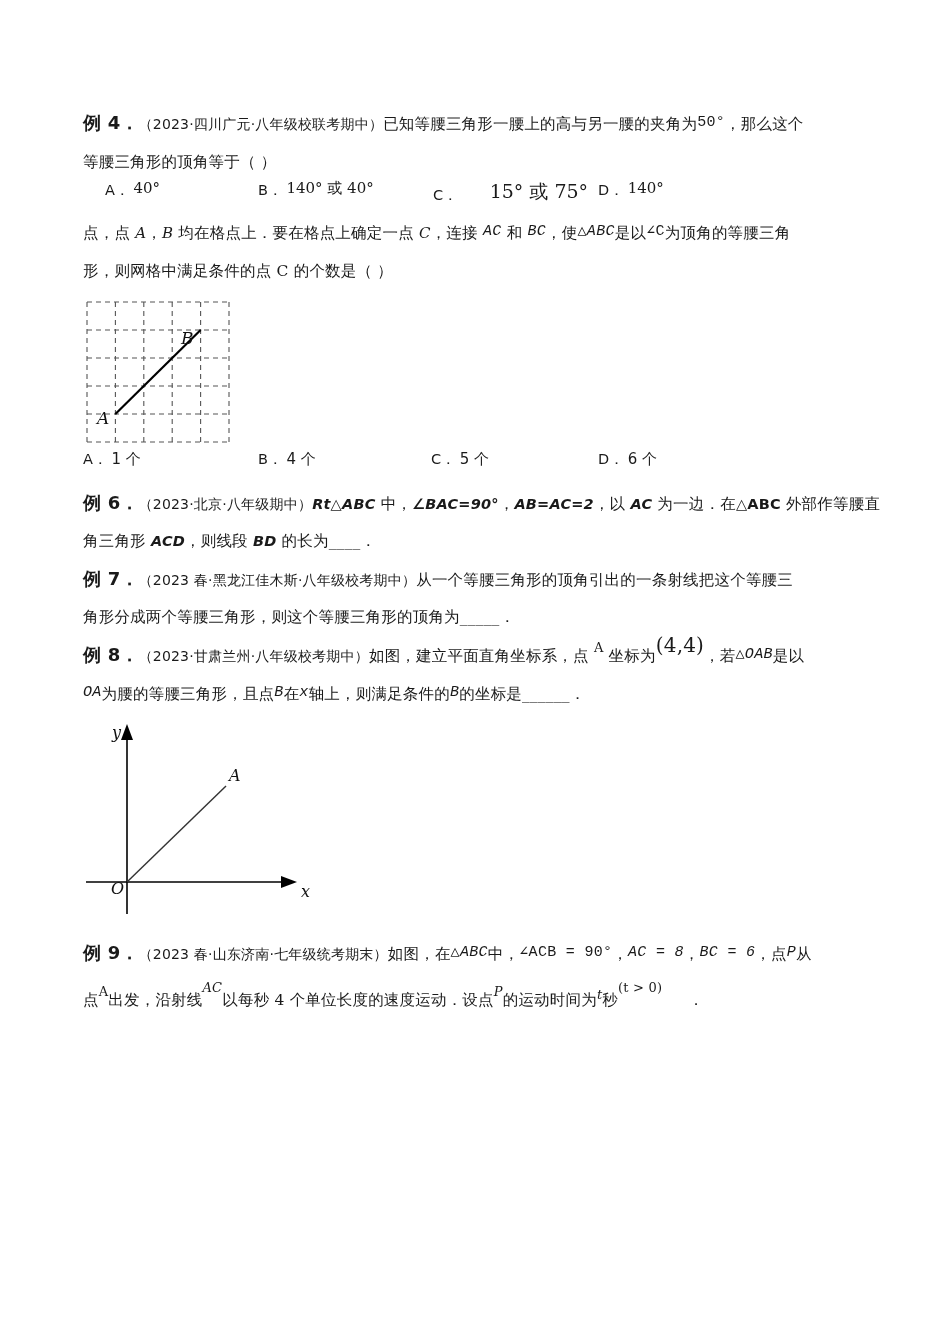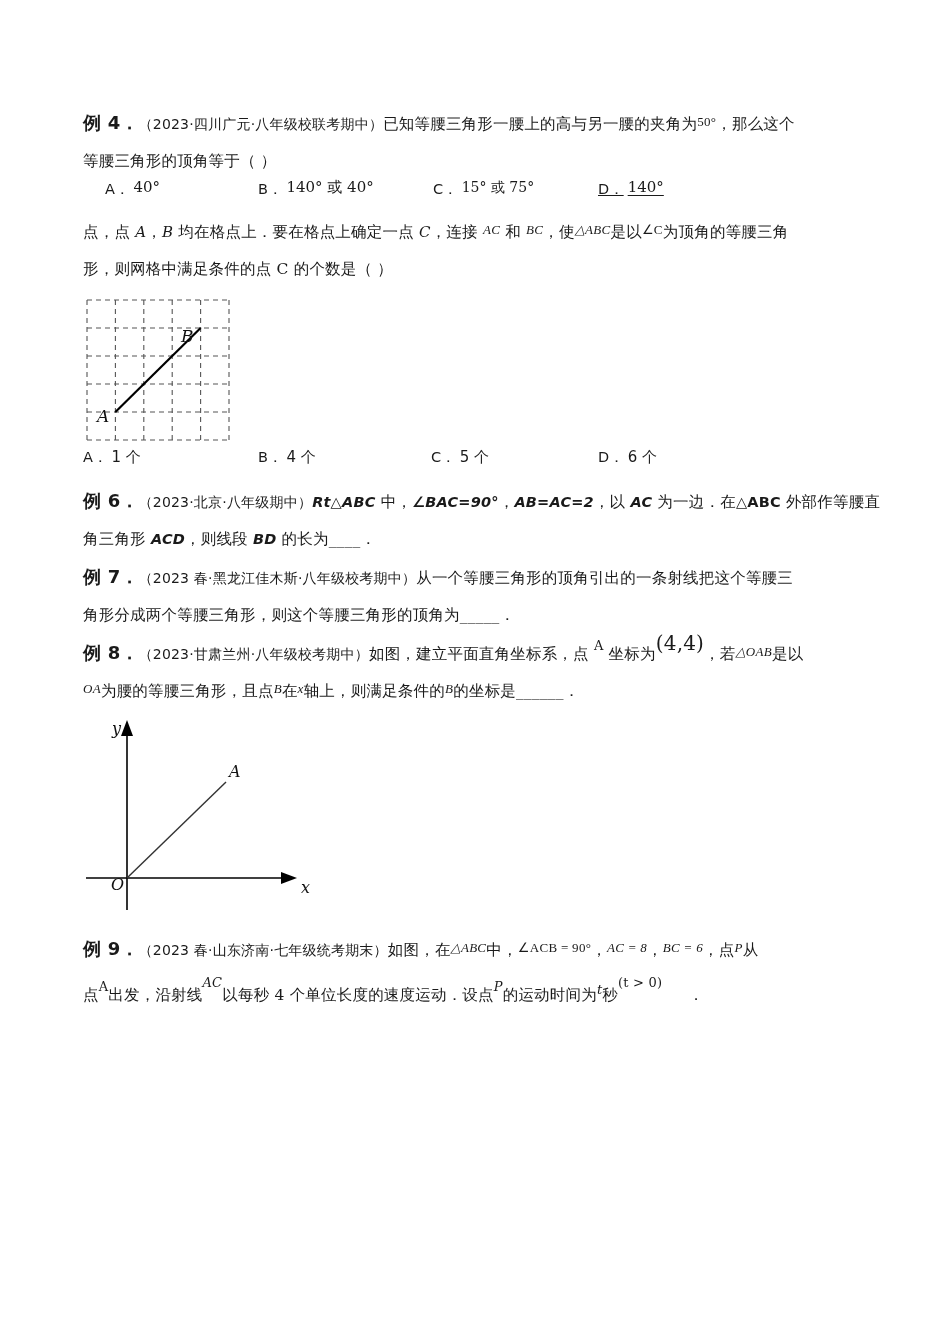--- a/index.html
+++ b/index.html
@@ -50,23 +50,23 @@
     font-family: "DejaVu Serif", "Liberation Serif", serif;
     font-size: 15.5px;
   }
   .mi {
     font-family: "DejaVu Serif", "Liberation Serif", serif;
     font-style: italic;
     font-size: 15px;
   }
   
   .fml {
-    font-family: Liberation Serif, serif;
-    font-style: italic;
-    font-size: 13px;
+    font-family: Liberation Mono, monospace;
+    font-style: italic;
+    font-size: 15px;
     position: relative;
     top: -3px;
     white-space: nowrap;
     letter-spacing: 0.3px;
   }
   .fml.up { font-style: normal; }
   .supfml {
     font-family: "DejaVu Serif", "Liberation Serif", serif;
     font-size: 13px;
     position: relative;
@@ -160,23 +160,23 @@
       <span class="cn">等腰三角形的顶角等于（      ）</span>
     </div>
     <div class="options">
       <div class="opt" style="left:0px;margin-left:22px;">
         <span class="optkey">A．</span><span class="optval">40°</span>
       </div>
       <div class="opt" style="left:175px;text-align:center;">
         <span class="optkey">B．</span><span class="optval">140° 或 40°</span>
       </div>
       <div class="opt" style="left:350px;">
-        <span class="optkey">C．</span><span class="optval" style="font-size:14px;">15° 或 75°</span>
-      </div>
-      <div class="opt" style="left:515px;text-decoration:underline;">
+        <span class="optkey">C．</span><span class="optval" style="font-size:19px;margin-left:28px;">15° 或 75°</span>
+      </div>
+      <div class="opt" style="left:515px;">
         <span class="optkey">D．</span><span class="optval">140°</span>
       </div>
     </div>
   </div>
 
   <div class="qblock">
     <div class="line">
       <span class="cn">点，点 </span><span class="mi">A</span><span class="cn">，</span><span class="mi">B</span><span class="cn"> 均在格点上．要在格点上确定一点 </span><span class="mi">C</span><span class="cn">，连接 </span><span class="fml">AC</span><span class="cn"> 和 </span><span class="fml">BC</span><span class="cn">，使</span><span class="fml">△ABC</span><span class="cn">是以</span><span class="fml up">∠C</span><span class="cn">为顶角的等腰三角</span>
     </div>
     <div class="line">

